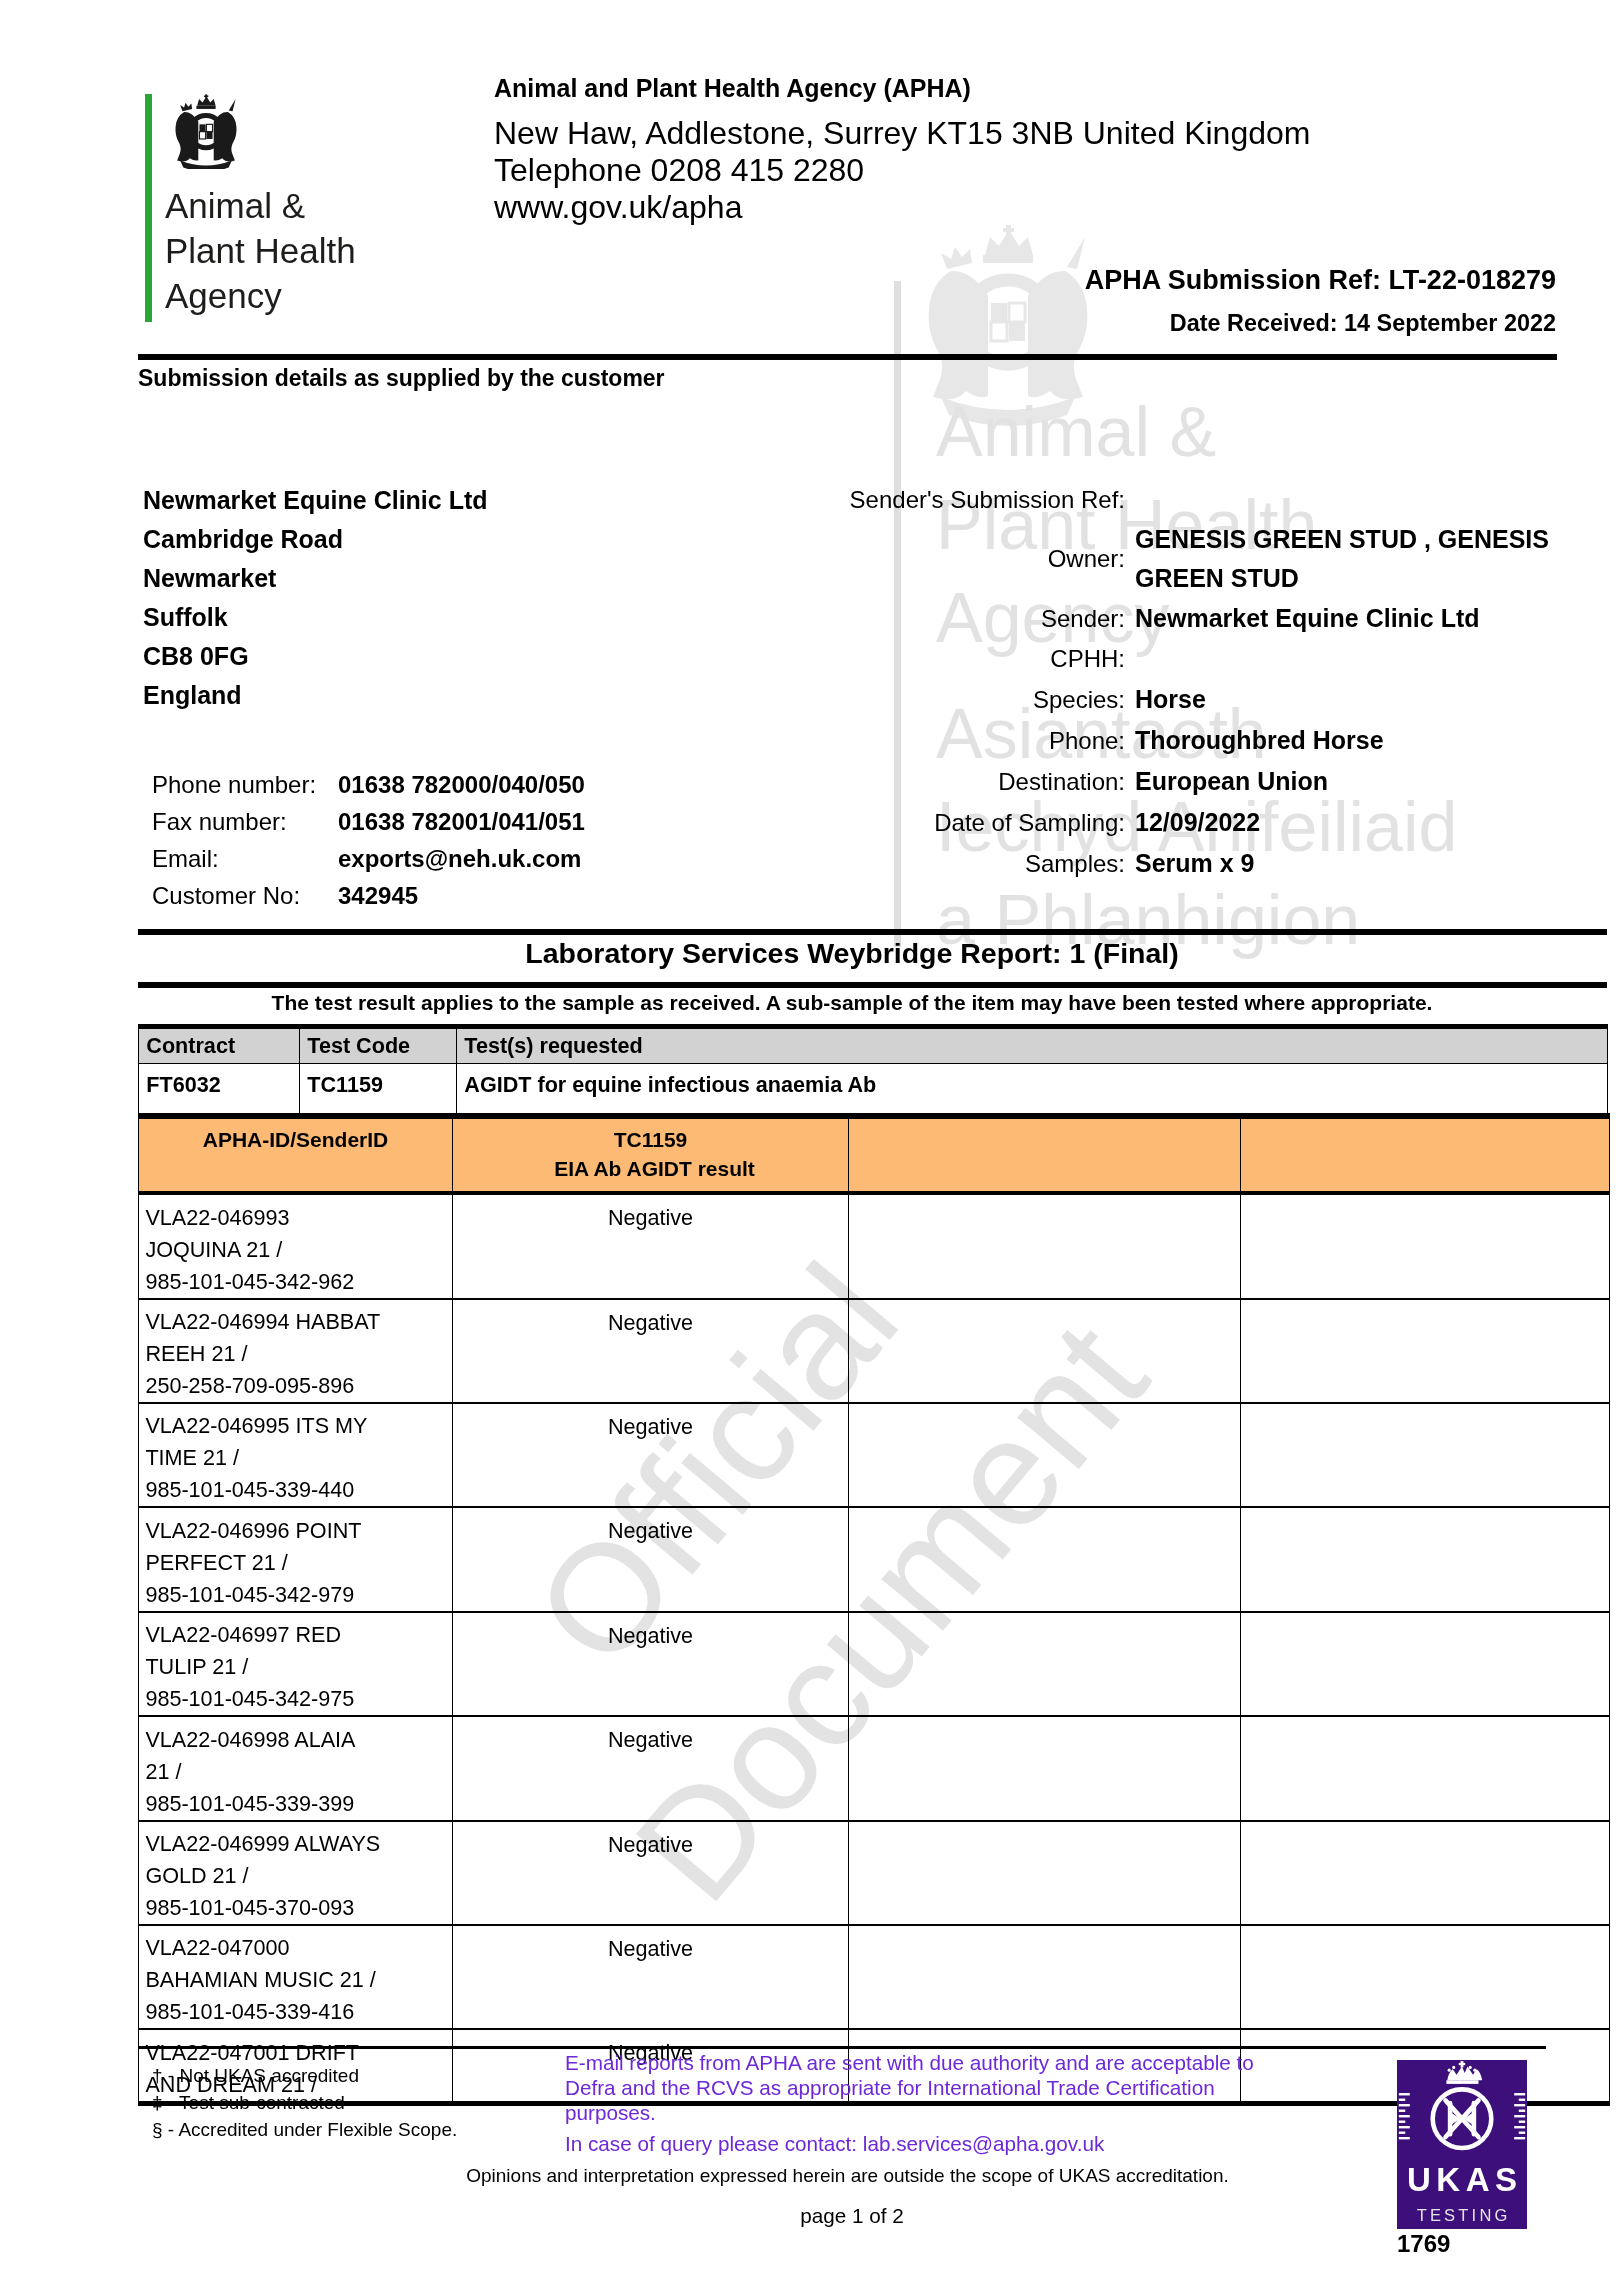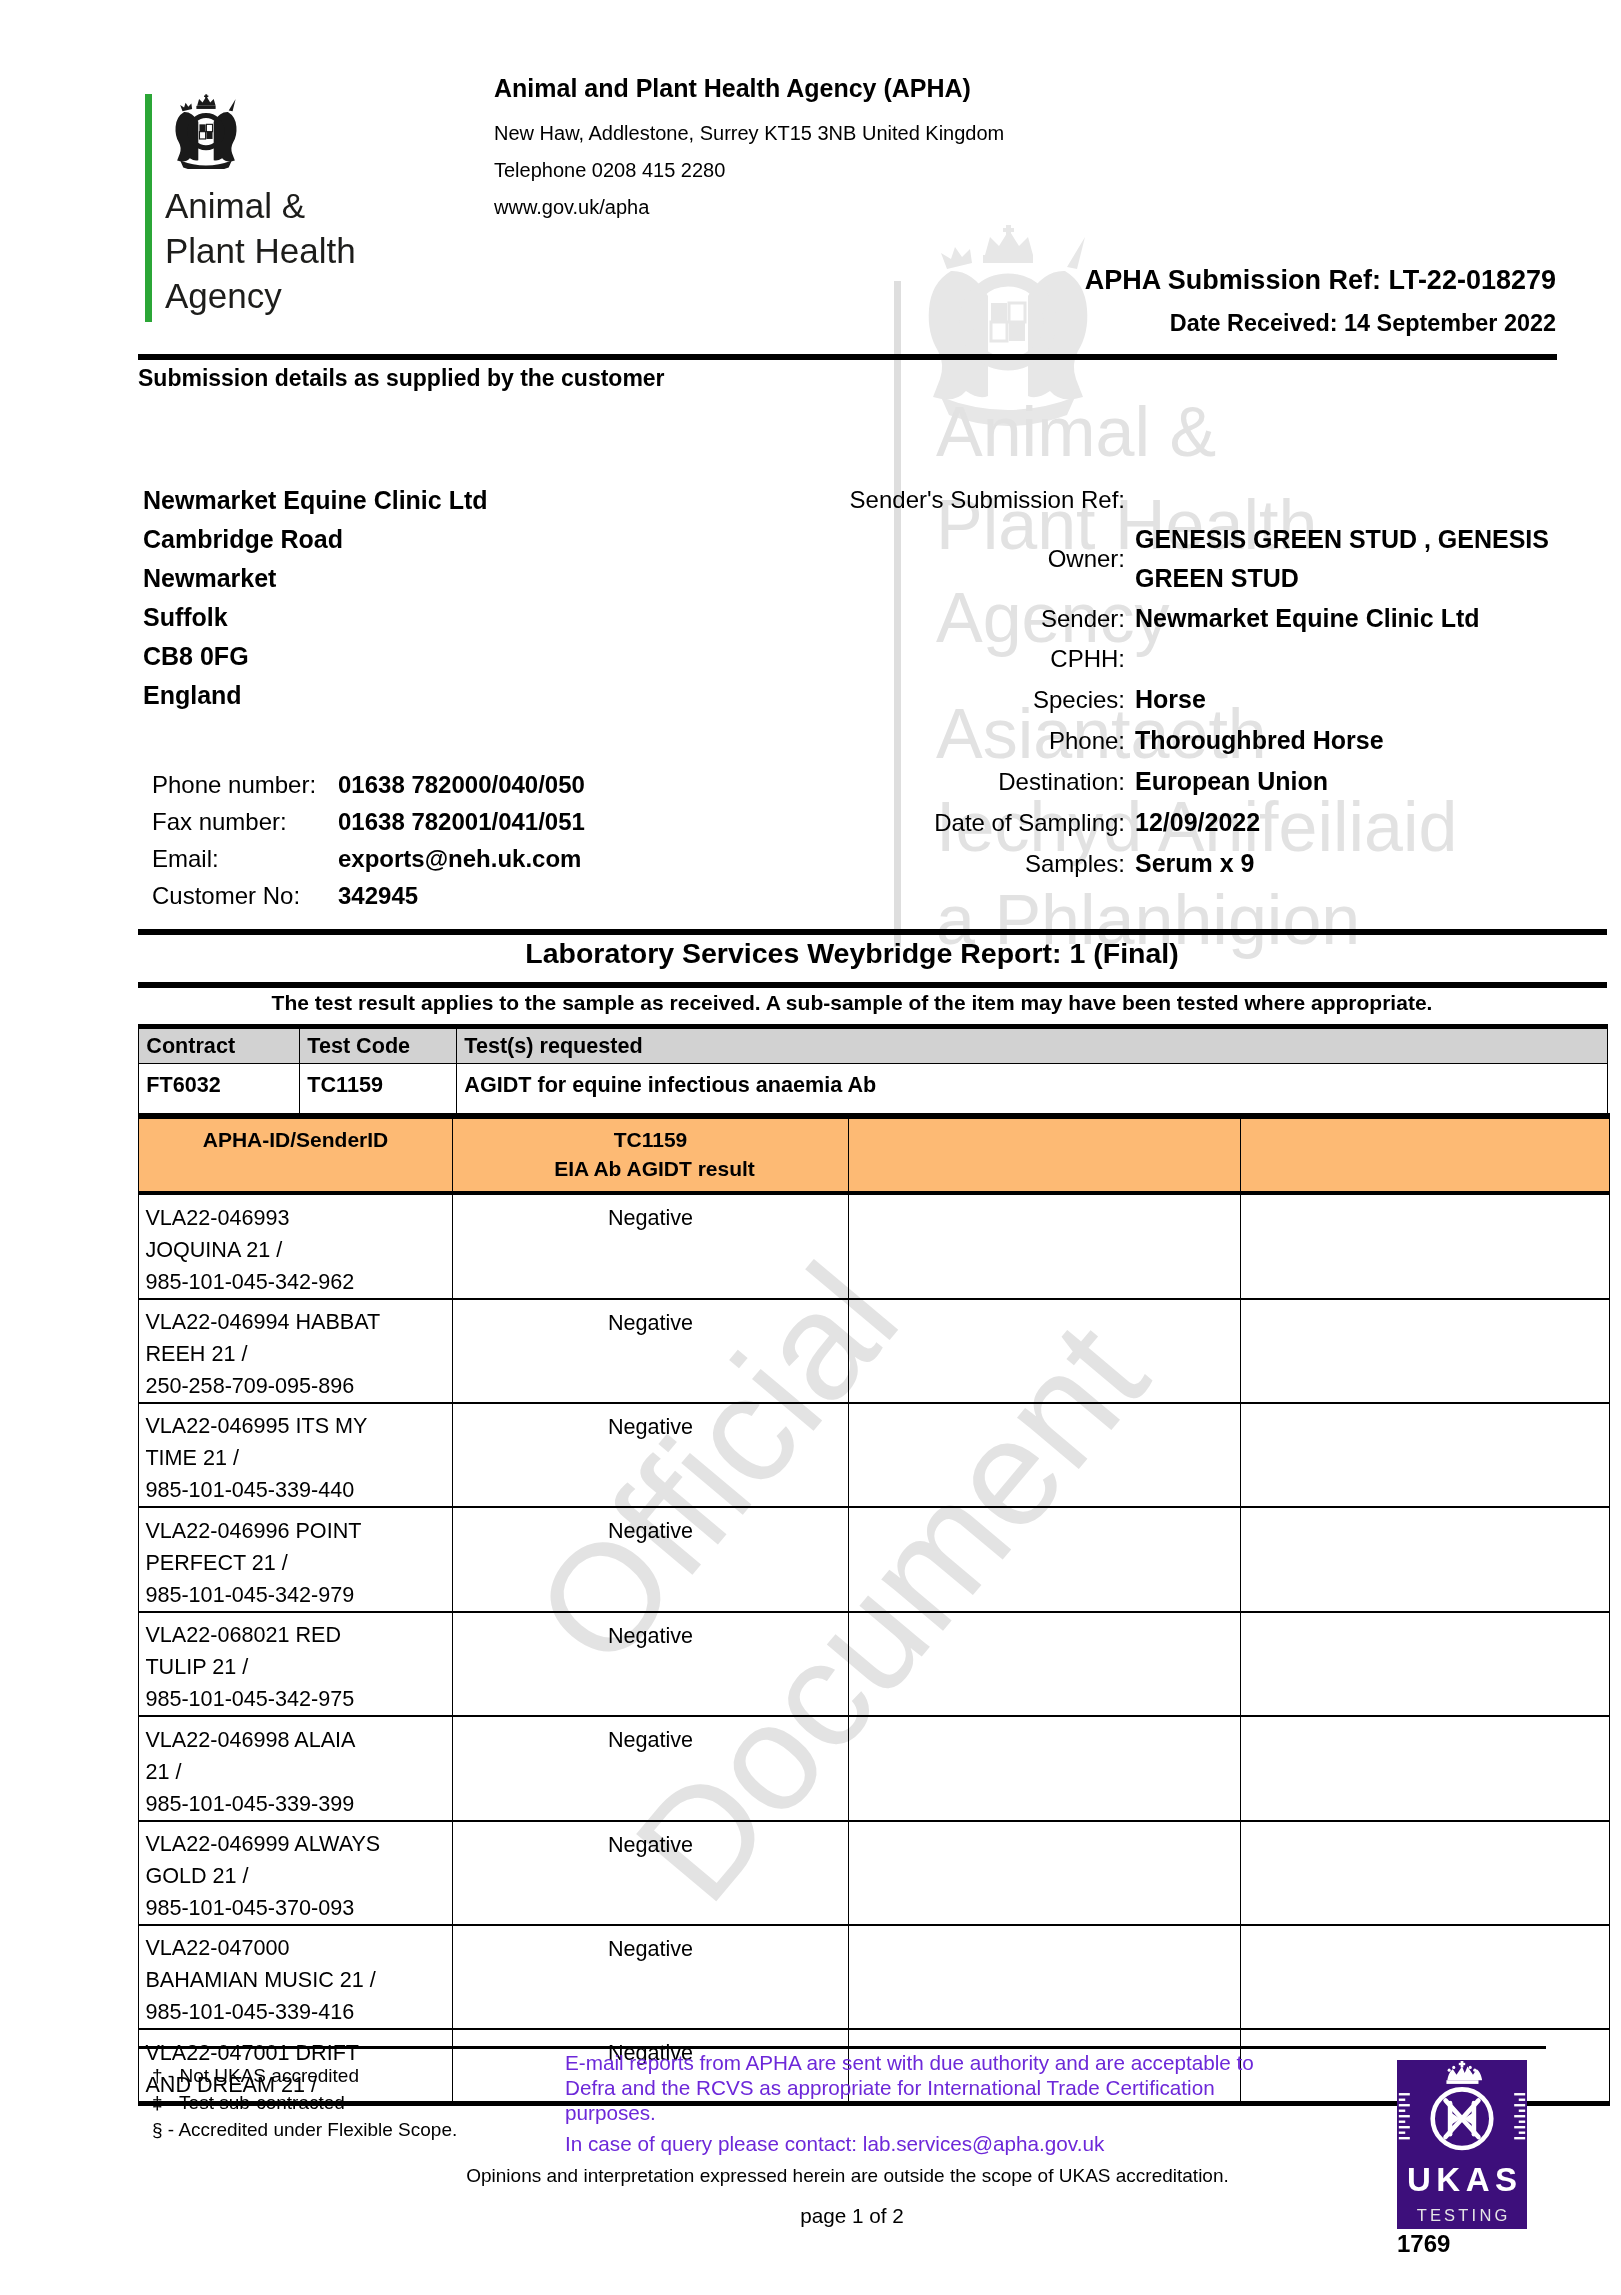--- a/index.html
+++ b/index.html
@@ -20,21 +20,21 @@
     display:flex;align-items:center;justify-content:center;text-align:center;
     transform:rotate(-50deg);font-size:152px;line-height:1.5;color:#e3e3e3;white-space:nowrap;
   }
   
   .content{position:absolute;inset:0;z-index:1;}
   .green-bar{left:145px;top:94px;width:7.3px;height:228px;background:#2BA636;}
   .crest-black{left:164px;top:92px;width:84px;height:77px;color:#1a1a1a;}
   .logo-text{left:165px;top:183px;font-size:35px;line-height:45px;color:#1d1d1b;}
   .agency-block{left:494px;top:74px;}
   .agency-name{font-size:25px;font-weight:bold;margin-bottom:12px;}
-  .agency-line{font-size:20px;line-height:37px;}
+  .agency-line{font-size:32px;line-height:37px;}
   .ref-block{right:66px;top:265px;text-align:right;}
   .ref-line1{font-size:27px;font-weight:bold;margin-bottom:13.8px;}
   .ref-line2{font-size:23.4px;font-weight:bold;}
   .rule{background:#000;}
   .rule-header{left:138px;top:354px;width:1419px;height:6.4px;}
   .section-heading{left:138px;top:365px;font-size:23px;font-weight:bold;}
   .address-block{left:143px;top:481px;font-size:25px;font-weight:bold;line-height:39px;}
   .contact-block{left:152px;top:766px;font-size:24px;}
   .contact-row{display:flex;height:37px;align-items:center;}
   .contact-label{width:186px;}
@@ -302,21 +302,21 @@
               <div>VLA22-046996 POINT</div>
               <div>PERFECT 21 /</div>
               <div>985-101-045-342-979</div>
             </td>
             <td class="res-cell">Negative</td>
             <td></td>
             <td></td>
           </tr>
           <tr>
             <td class="id-cell">
-              <div>VLA22-068021 RED</div>
+              <div>VLA22-046997 RED</div>
               <div>TULIP 21 /</div>
               <div>985-101-045-342-975</div>
             </td>
             <td class="res-cell">Negative</td>
             <td></td>
             <td></td>
           </tr>
           <tr>
             <td class="id-cell">
               <div>VLA22-046998 ALAIA</div>

